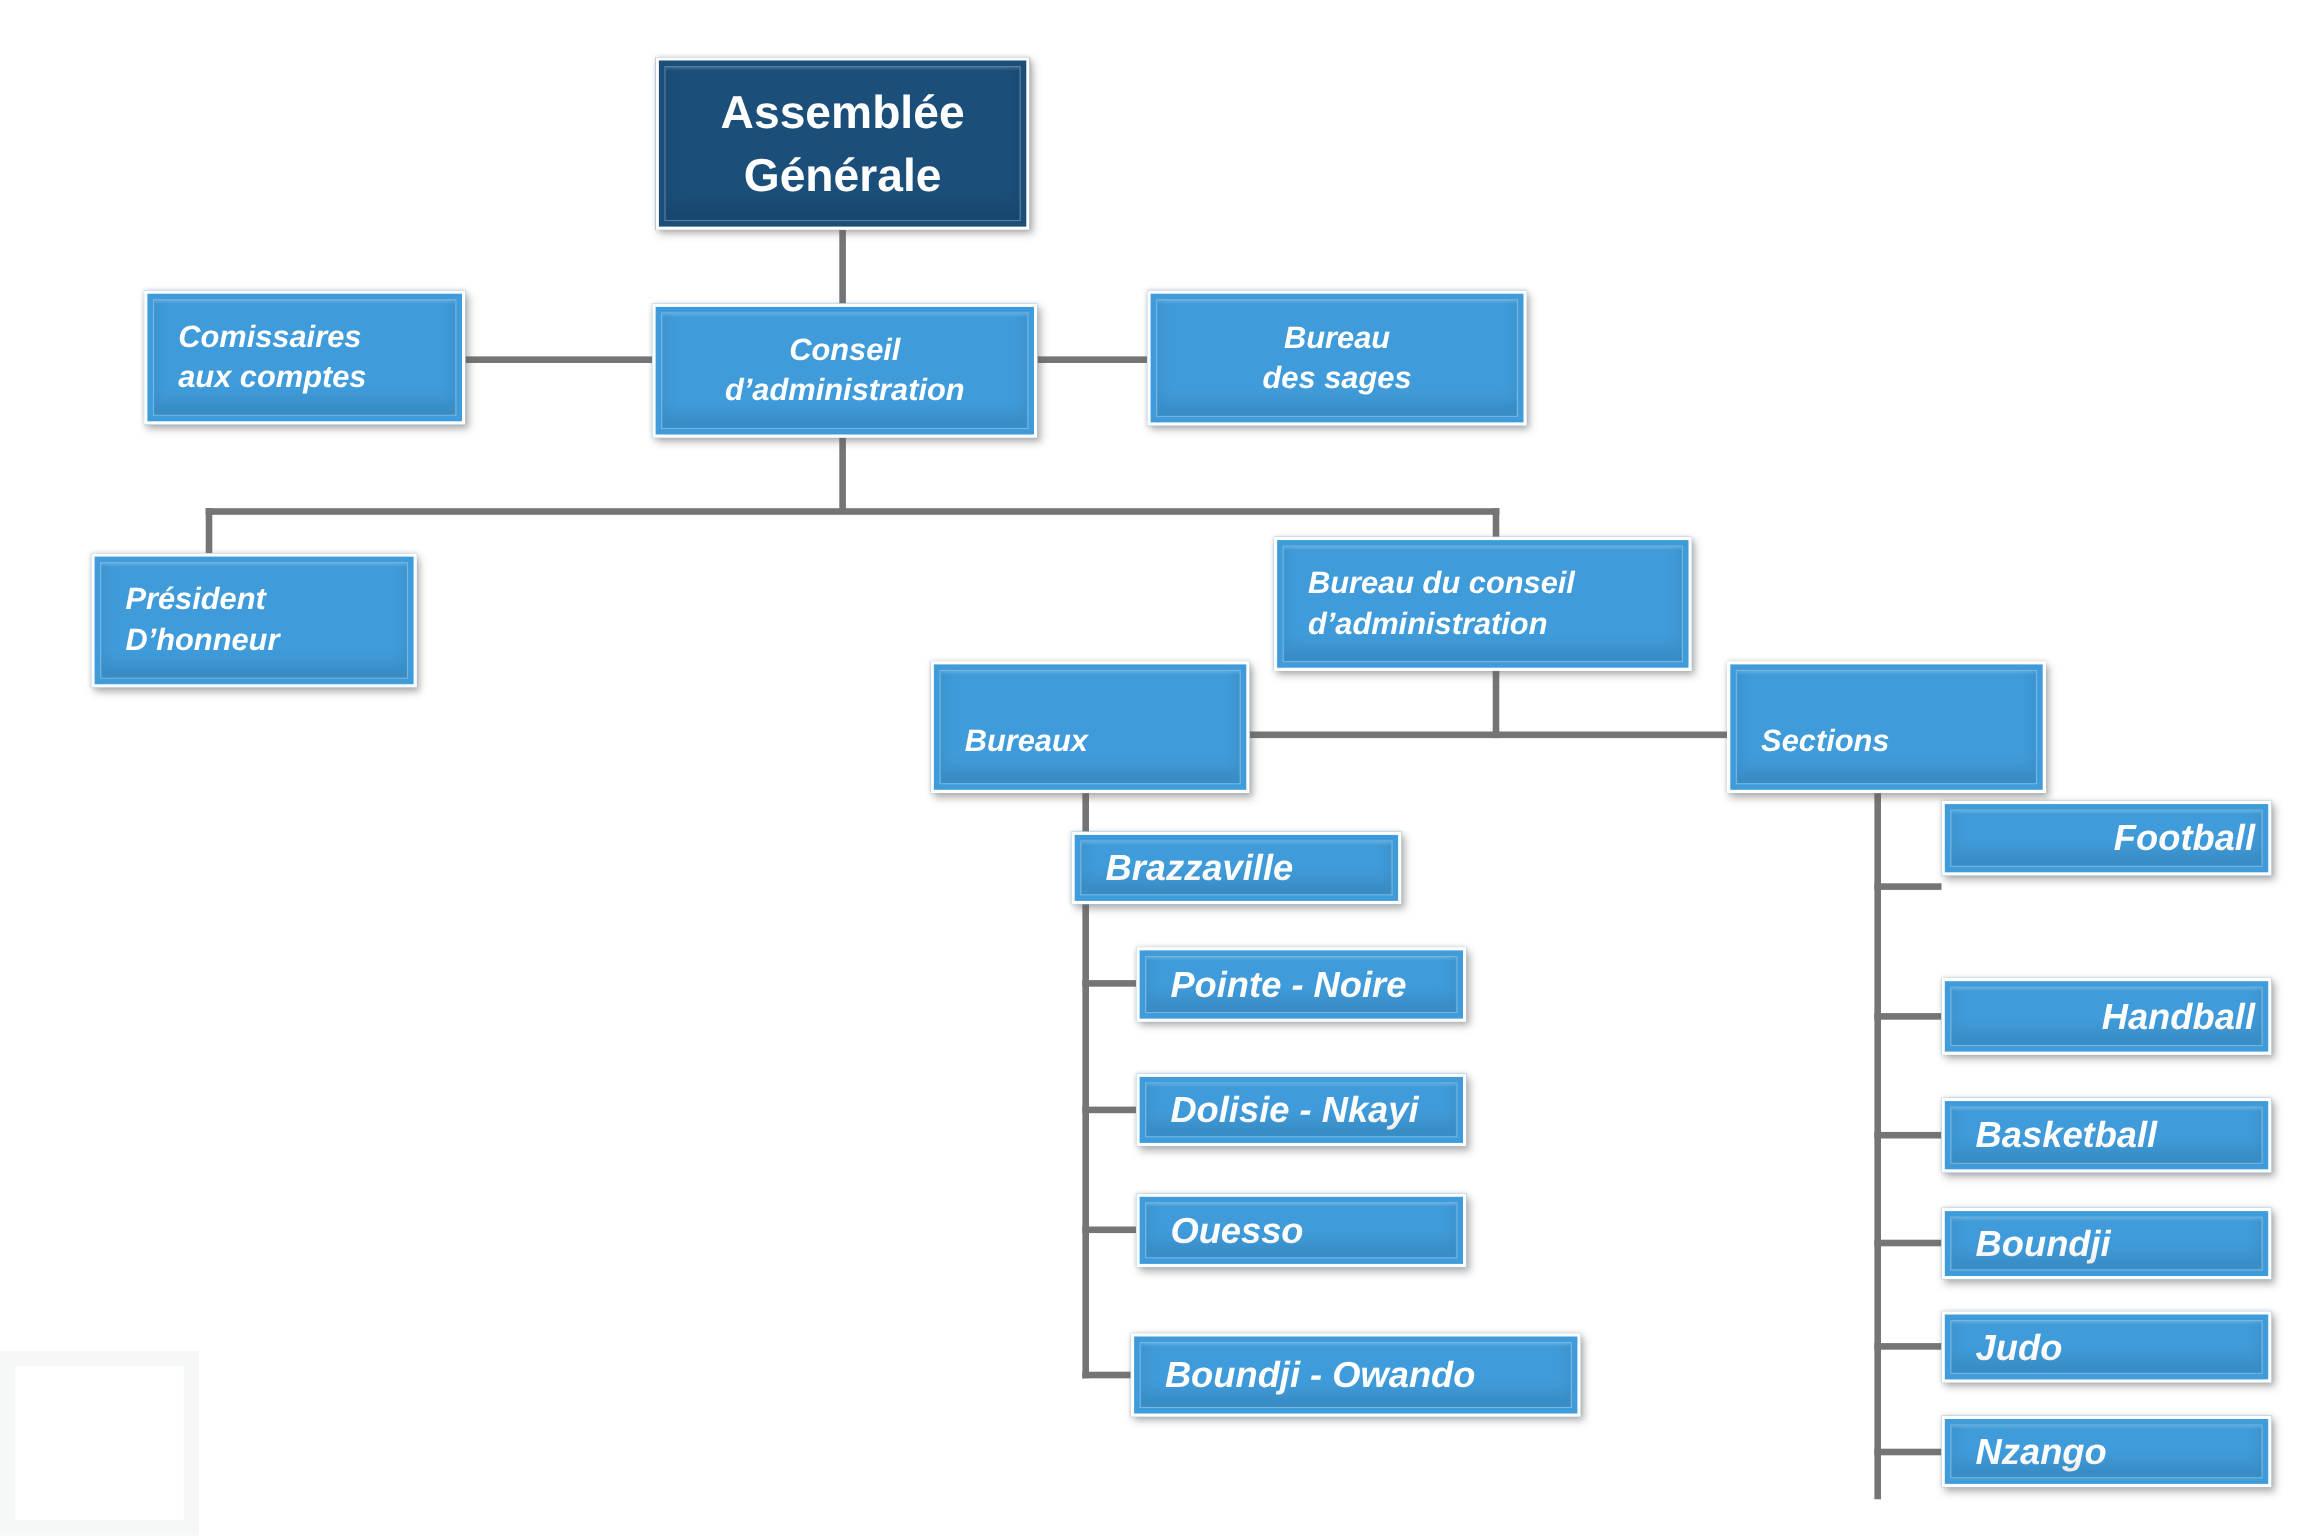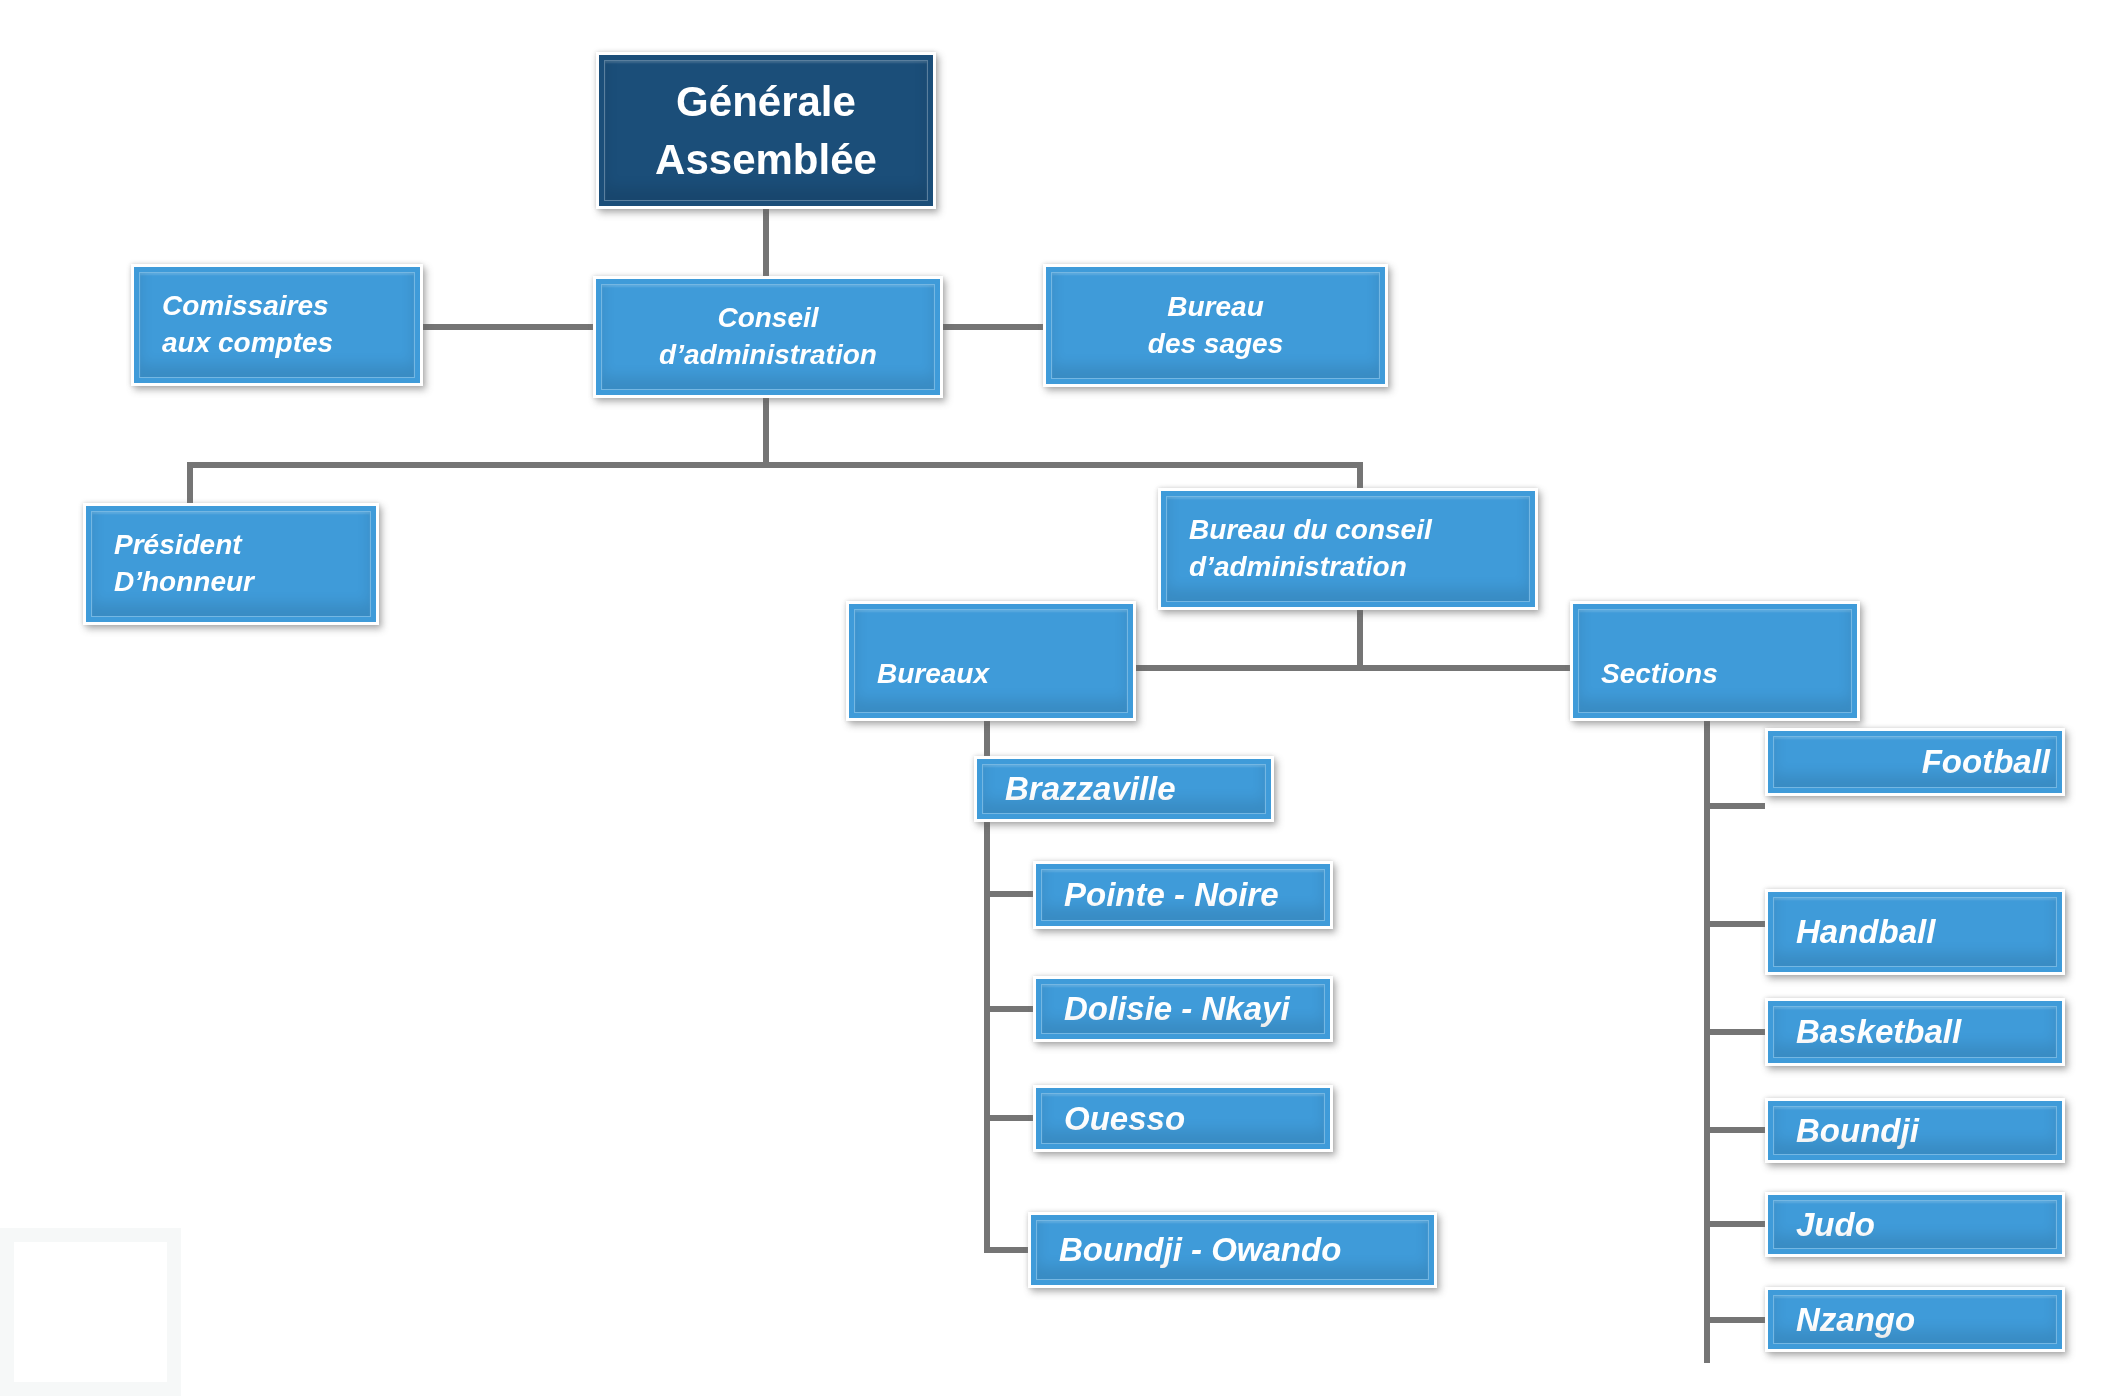--- a/index.html
+++ b/index.html
@@ -75,22 +75,22 @@
 
   <div class="line" style="left:1704px;top:719px;width:6px;height:644px;"></div>
   <div class="line" style="left:1704px;top:803px;width:61px;height:6px;"></div>
   <div class="line" style="left:1704px;top:921px;width:61px;height:6px;"></div>
   <div class="line" style="left:1704px;top:1029px;width:61px;height:6px;"></div>
   <div class="line" style="left:1704px;top:1127px;width:61px;height:6px;"></div>
   <div class="line" style="left:1704px;top:1221px;width:61px;height:6px;"></div>
   <div class="line" style="left:1704px;top:1317px;width:61px;height:6px;"></div>
 
   <div class="box dark lg ta-c" style="left:596px;top:52px;width:340px;height:157px;">
+    <div>Assemblée</div>
     <div>Générale</div>
-    <div>Assemblée</div>
   </div>
 
   <div class="box md ta-l" style="left:131px;top:264px;width:292px;height:122px;">
     <div>Comissaires</div>
     <div>aux comptes</div>
   </div>
 
   <div class="box md ta-c" style="left:593px;top:276px;width:350px;height:122px;">
     <div>Conseil</div>
     <div>d’administration</div>
@@ -131,21 +131,21 @@
   <div class="box sm ta-l" style="left:1033px;top:1085px;width:300px;height:67px;">
     <span>Ouesso</span>
   </div>
   <div class="box sm ta-l" style="left:1028px;top:1212px;width:409px;height:76px;">
     <span>Boundji - Owando</span>
   </div>
 
   <div class="box sm ta-l" style="left:1765px;top:728px;width:300px;height:68px;align-items:flex-end;">
     <span>Football</span>
   </div>
-  <div class="box sm ta-l" style="left:1765px;top:889px;width:300px;height:86px;">
+  <div class="box sm ta-l" style="left:1765px;top:889px;width:300px;height:70px;text-align:right;">
     <span>Handball</span>
   </div>
   <div class="box sm ta-l" style="left:1765px;top:998px;width:300px;height:68px;">
     <span>Basketball</span>
   </div>
   <div class="box sm ta-l" style="left:1765px;top:1098px;width:300px;height:65px;">
     <span>Boundji</span>
   </div>
   <div class="box sm ta-l" style="left:1765px;top:1192px;width:300px;height:65px;">
     <span>Judo</span>

